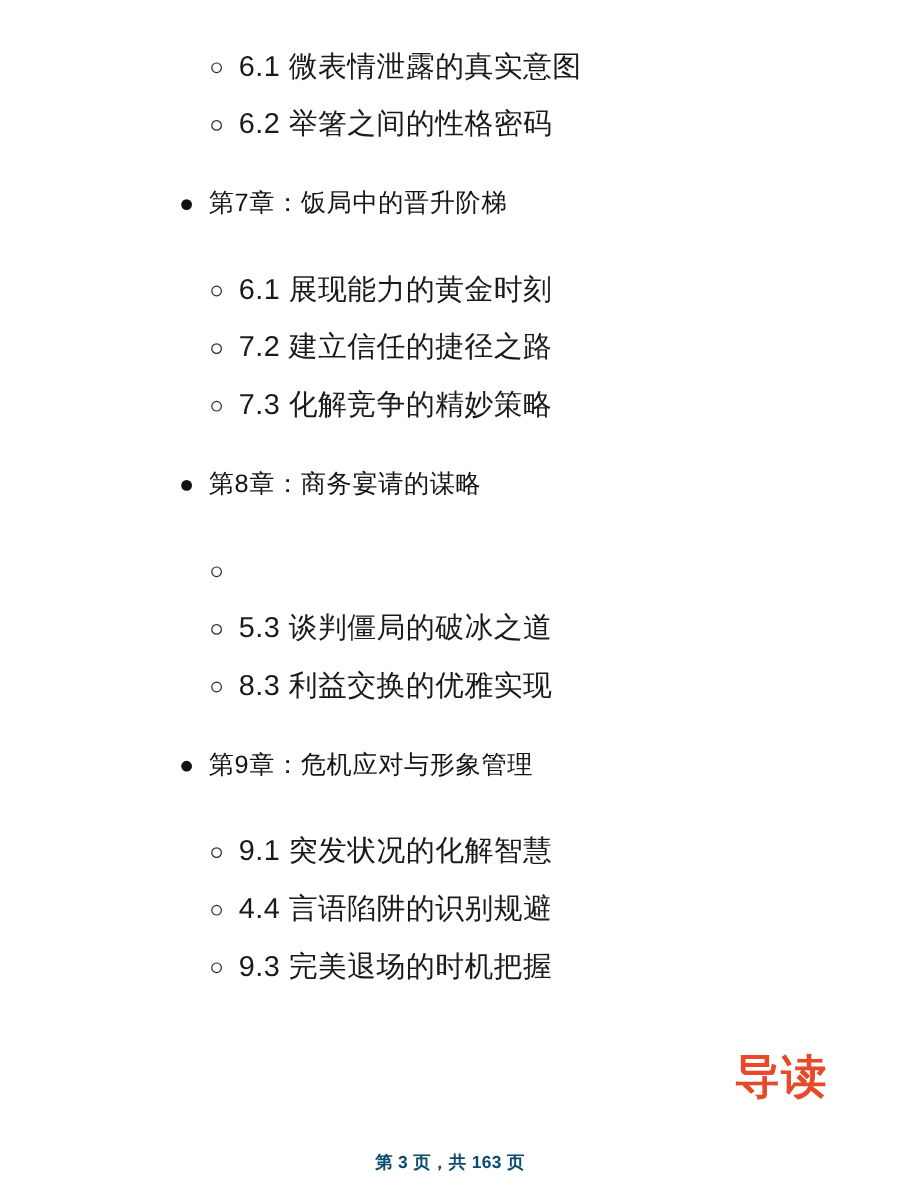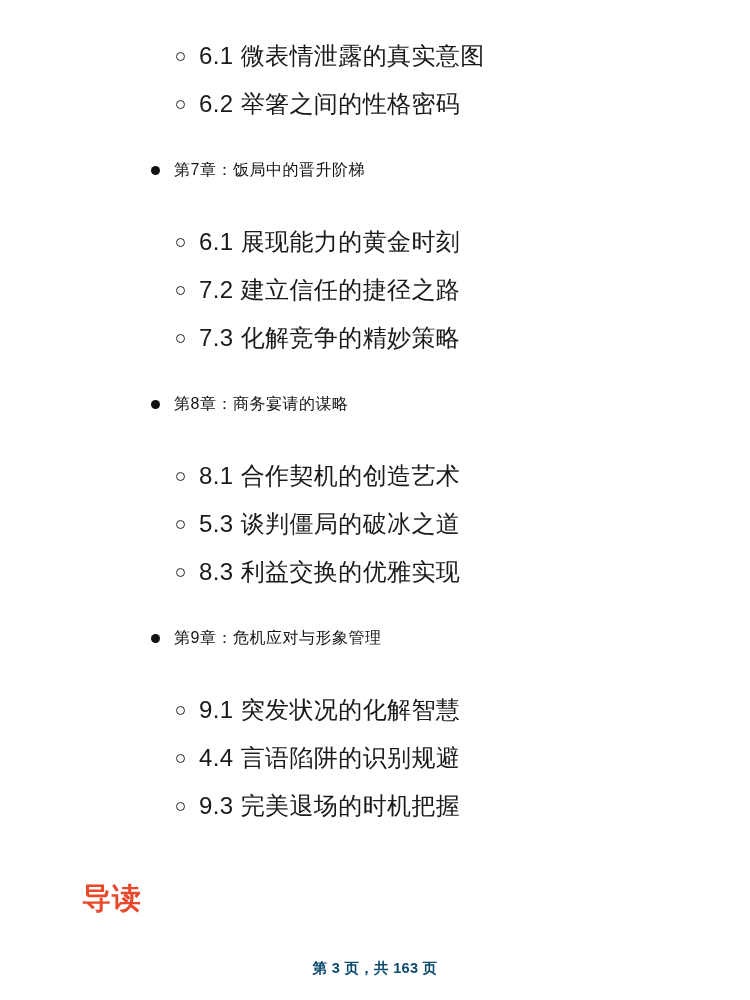--- a/index.html
+++ b/index.html
@@ -46,21 +46,21 @@
   }
   .chapter .bullet::before {
     content: "";
     display: block;
     width: 9px;
     height: 9px;
     border-radius: 50%;
     background: #111111;
   }
   .chapter .label {
-    font-size: 16px;
+    font-size: 21px;
     line-height: 44px;
     letter-spacing: 0.5px;
     color: #141414;
     padding-left: 8px;
   }
   
   .section {
     display: flex;
     align-items: flex-start;
     min-height: 48px;
@@ -90,25 +90,26 @@
     letter-spacing: 0.4px;
     color: #1a1a1a;
     padding-left: 9px;
   }
   .gap-after-group {
     height: 18px;
   }
   .heading-daodu {
     margin-top: 46px;
     margin-left: 22px;
-    font-size: 29px;
+    font-size: 38px;
     font-weight: bold;
     color: #e8492a;
     letter-spacing: 1px;
     line-height: 40px;
+    text-align: right;
   }
   .footer {
     position: absolute;
     left: 0;
     right: 0;
     bottom: 22px;
     text-align: center;
     font-size: 14.5px;
     font-weight: bold;
     color: #0c4a6e;
@@ -157,21 +158,20 @@
 
     <li class="chapter">
       <span class="bullet"></span>
       <span class="label">第8章：商务宴请的谋略</span>
     </li>
 
     <li class="gap-after-group"></li>
 
     <li class="section">
       <span class="bullet"></span>
-      <span class="label">8.1 合作契机的创造艺术</span>
     </li>
     <li class="section">
       <span class="bullet"></span>
       <span class="label">5.3 谈判僵局的破冰之道</span>
     </li>
     <li class="section">
       <span class="bullet"></span>
       <span class="label">8.3 利益交换的优雅实现</span>
     </li>
 

